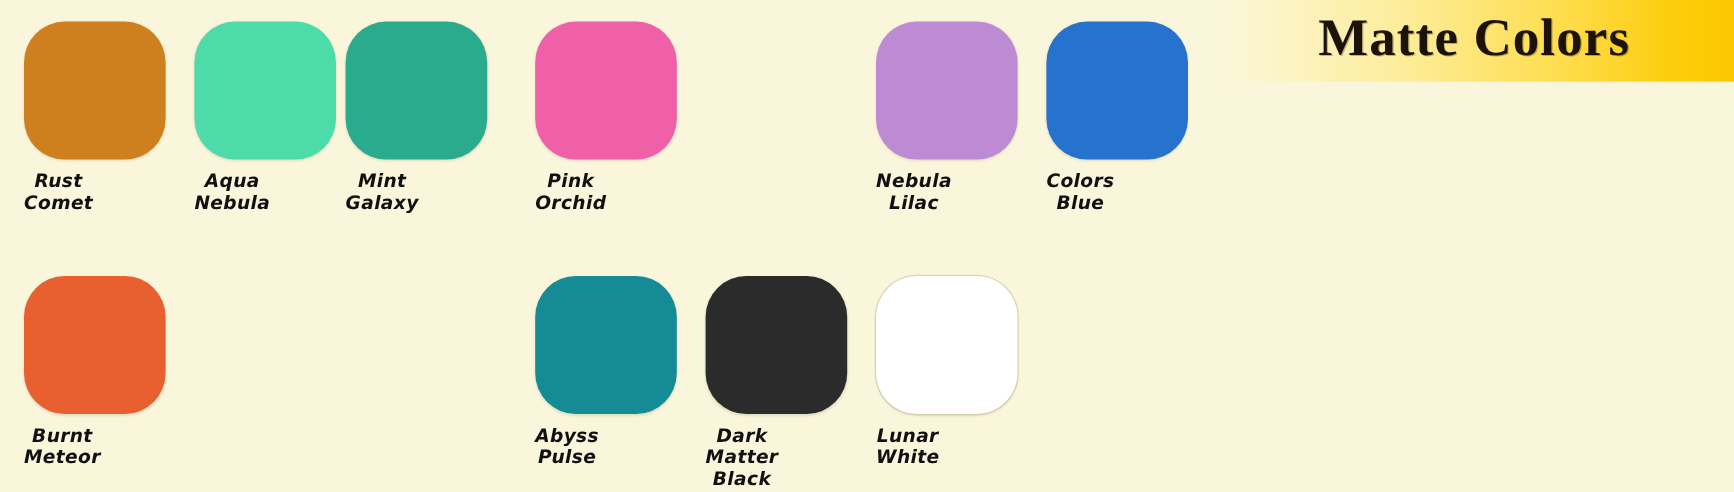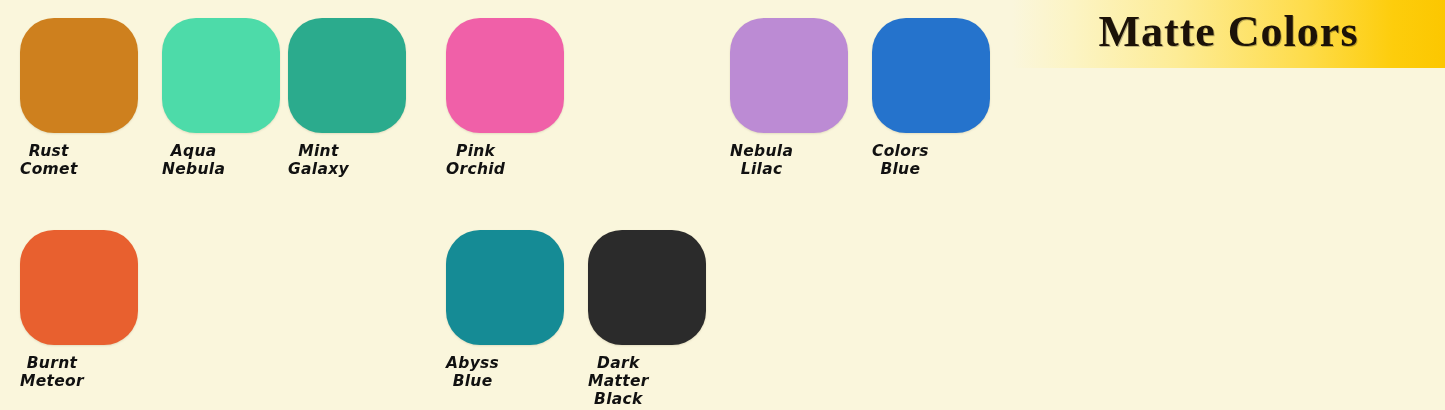--- a/index.html
+++ b/index.html
@@ -128,22 +128,27 @@
   </div>
 
   <div class="swatch-cell row-2" style="left:20px">
     <div class="swatch-chip" style="background: rgb(232, 96, 47);"></div>
     <div class="swatch-label">Burnt
 Meteor</div>
   </div>
   <div class="swatch-cell row-2" style="left:446px">
     <div class="swatch-chip" style="background: rgb(21, 139, 149);"></div>
     <div class="swatch-label">Abyss
-Blue</div>
+Pulse</div>
   </div>
   <div class="swatch-cell row-2" style="left:588px">
     <div class="swatch-chip" style="background: rgb(43, 43, 43);"></div>
     <div class="swatch-label">Dark
 Matter
 Black</div>
   </div>
+  <div class="swatch-cell row-2" style="left:730px">
+    <div class="swatch-chip is-white" style="background: rgb(255, 255, 255);"></div>
+    <div class="swatch-label">Lunar
+White</div>
+  </div>
 
 </div>
 
 </body></html>

